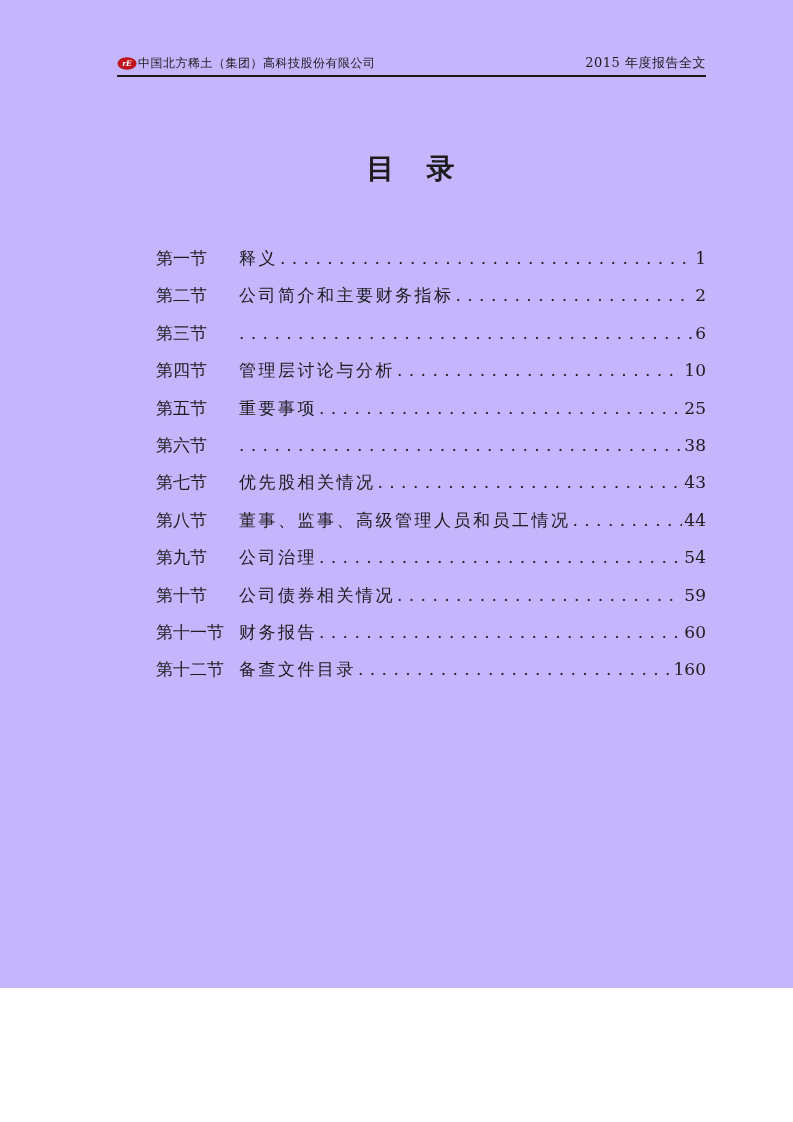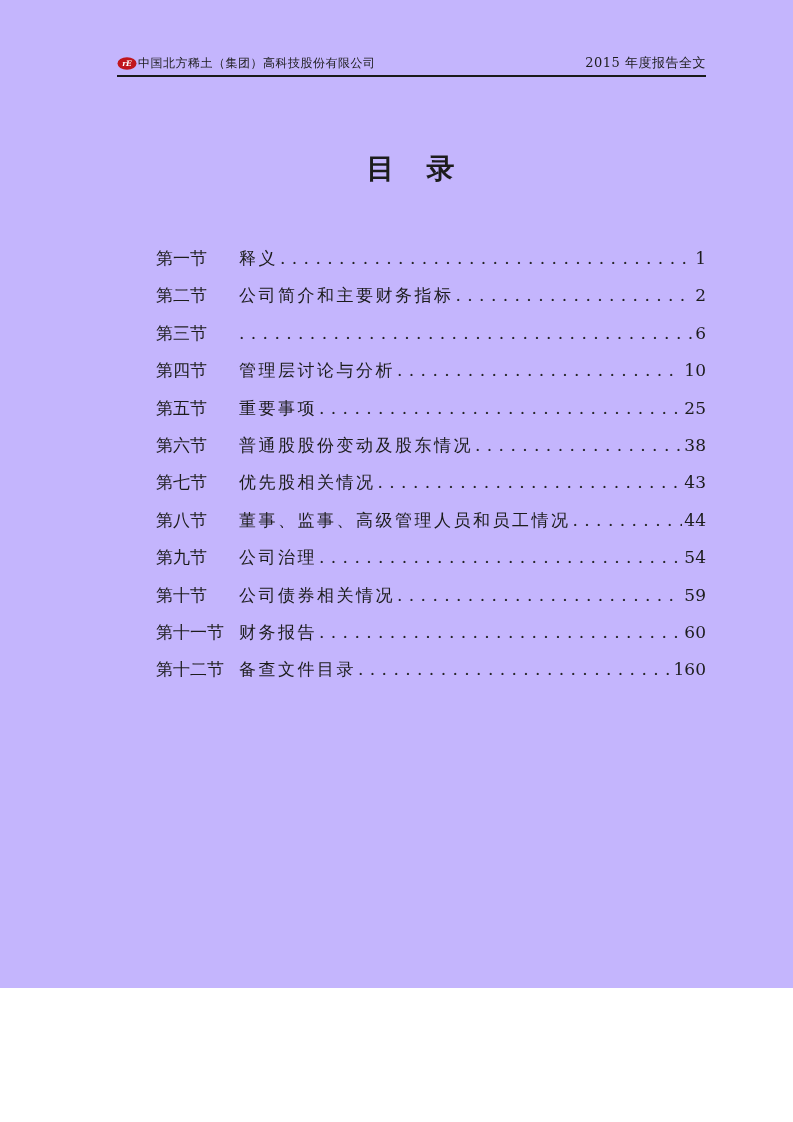--- a/index.html
+++ b/index.html
@@ -154,21 +154,20 @@
 
     <div class="toc-row">
       <span class="sec">第五节</span>
       <span class="ttl">重要事项</span>
       <span class="leader">. . . . . . . . . . . . . . . . . . . . . . . . . . . . . . . . . . . . . . . . . . . . . . . . . . . . . . . . . . . . . . . . . . . . . . . . . . . . . . . . . . . . . . . . . . . . . . . . . . . . . . . . . . . . . . . . . . . . . . . . . . . . . . . . . . . . . . . . . . . . . . . . . . . . . . </span>
       <span class="pg">25</span>
     </div>
 
     <div class="toc-row">
       <span class="sec">第六节</span>
-      <span class="ttl">普通股股份变动及股东情况</span>
       <span class="leader">. . . . . . . . . . . . . . . . . . . . . . . . . . . . . . . . . . . . . . . . . . . . . . . . . . . . . . . . . . . . . . . . . . . . . . . . . . . . . . . . . . . . . . . . . . . . . . . . . . . . . . . . . . . . . . . . . . . . . . . . . . . . . . . . . . . . . . . . . . . . . . . . . . . . . . </span>
       <span class="pg">38</span>
     </div>
 
     <div class="toc-row">
       <span class="sec">第七节</span>
       <span class="ttl">优先股相关情况</span>
       <span class="leader">. . . . . . . . . . . . . . . . . . . . . . . . . . . . . . . . . . . . . . . . . . . . . . . . . . . . . . . . . . . . . . . . . . . . . . . . . . . . . . . . . . . . . . . . . . . . . . . . . . . . . . . . . . . . . . . . . . . . . . . . . . . . . . . . . . . . . . . . . . . . . . . . . . . . . . </span>
       <span class="pg">43</span>
     </div>

